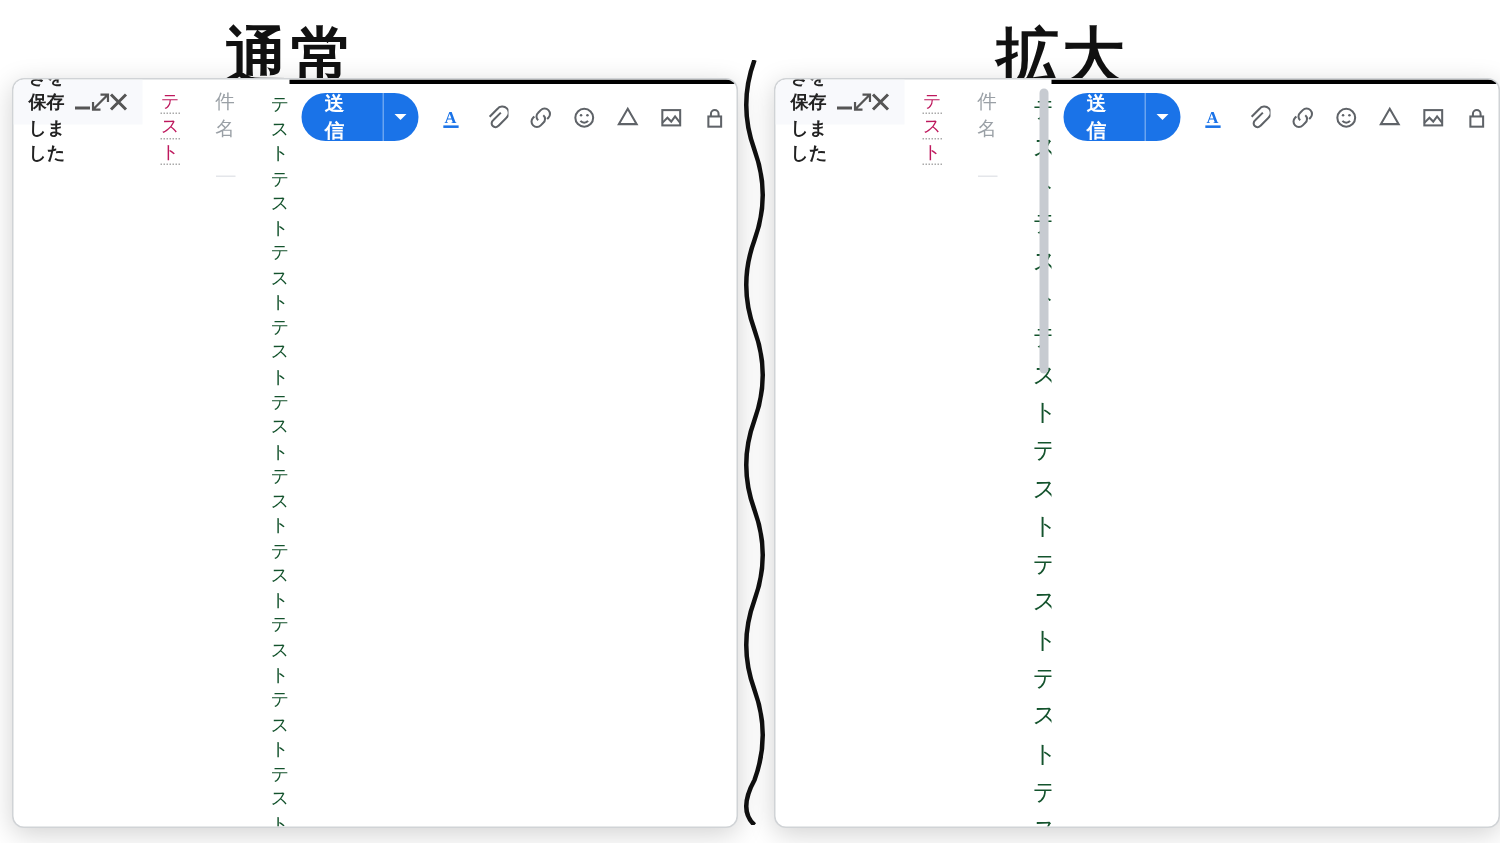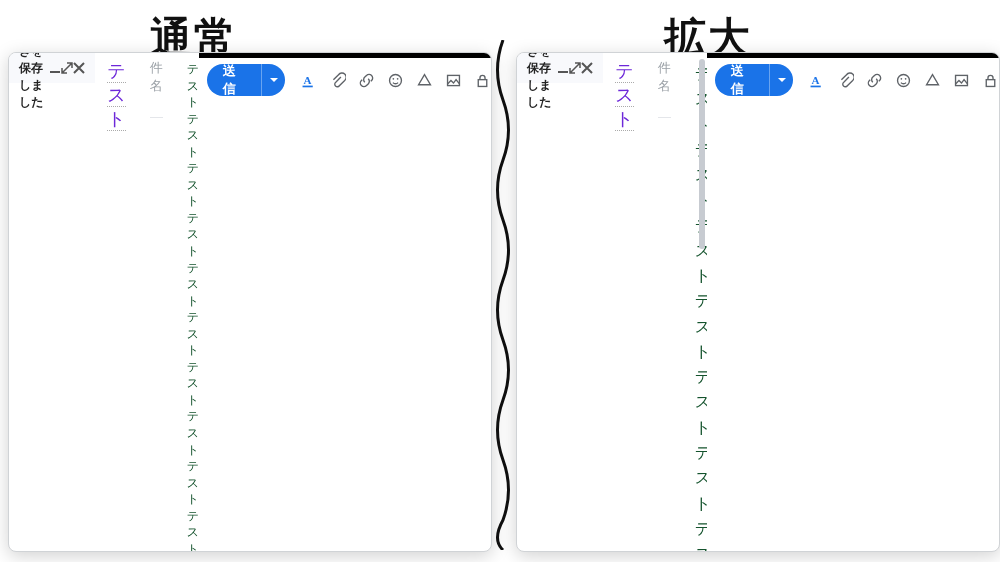--- a/index.html
+++ b/index.html
@@ -9,29 +9,29 @@
   #annot-right{left:664px;top:10px}
   .top-strip{position:absolute;left:0;top:0;height:8px;background:#fff;width:1000px}
   .squiggle{position:absolute;left:492px;top:40px;width:22px;height:510px}
   .compose{position:absolute;top:52px;width:482px;height:498px;background:#fff;border:1px solid #d0d3d6;border-radius:8px;box-shadow:0 4px 18px rgba(0,0,0,.18);display:flex;overflow:hidden}
   #compose-left{left:8px}
   #compose-right{left:516px}
   .titlebar{height:30px;background:#f8f9fc;display:flex;align-items:center;padding:0 10px;font-size:12px;color:#222;font-weight:600}
   .titlebar .sp{flex:1}
   .tb-ico{width:18px;height:18px;display:flex;align-items:center;justify-content:center;color:#555;cursor:pointer}
   .tb-ico svg{width:12px;height:12px}
-  .to-row{padding:6px 12px 2px;font-size:18px;color:#6d28d9}
+  .to-row{padding:6px 12px 2px;font-size:12px;color:#be185d}
   .to-row .to{border-bottom:1px dotted #aaa;padding-bottom:1px}
   .subj-row{padding:6px 12px;font-size:13px;color:#9aa0a6}
   .subj-row .subj{display:block;border-bottom:1px solid #e4e6ea;padding-bottom:22px}
   .body-area{flex:1;padding:8px 12px 0;overflow:hidden;color:#14532d;position:relative}
   #compose-left .body-area{font-size:12px;line-height:1.38}
   #compose-right .body-area{font-size:16px;line-height:1.58}
   #compose-right .scroll-ind{position:absolute;right:2px;top:6px;width:6px;height:190px;background:#c7cbd1;border-radius:3px}
-  .toolbar{height:44px;border-top:5px solid #000000;display:flex;align-items:center;padding:0 8px;gap:2px}
+  .toolbar{height:44px;border-top:3px solid #000000;display:flex;align-items:center;padding:0 8px;gap:2px}
   .send-wrap{display:flex;align-items:center;background:#1a73e8;border-radius:18px;height:32px;color:#fff;font-size:13px;font-weight:600}
   .send-main{padding:0 14px 0 16px;display:flex;align-items:center;height:100%;cursor:pointer}
   .send-split{width:24px;height:100%;display:flex;align-items:center;justify-content:center;border-left:1px solid rgba(255,255,255,.35);cursor:pointer}
   .tico{width:28px;height:28px;display:flex;align-items:center;justify-content:center;color:#5f6368;cursor:pointer}
   .tico svg{width:17px;height:17px}
   .sp{flex:1}
   .more-dot{position:relative}
   .more-dot::after{content:"";position:absolute;top:4px;right:5px;width:5px;height:5px;background:#1a73e8;border-radius:50%}
   .body-txt{word-break:break-all}
 </style>

